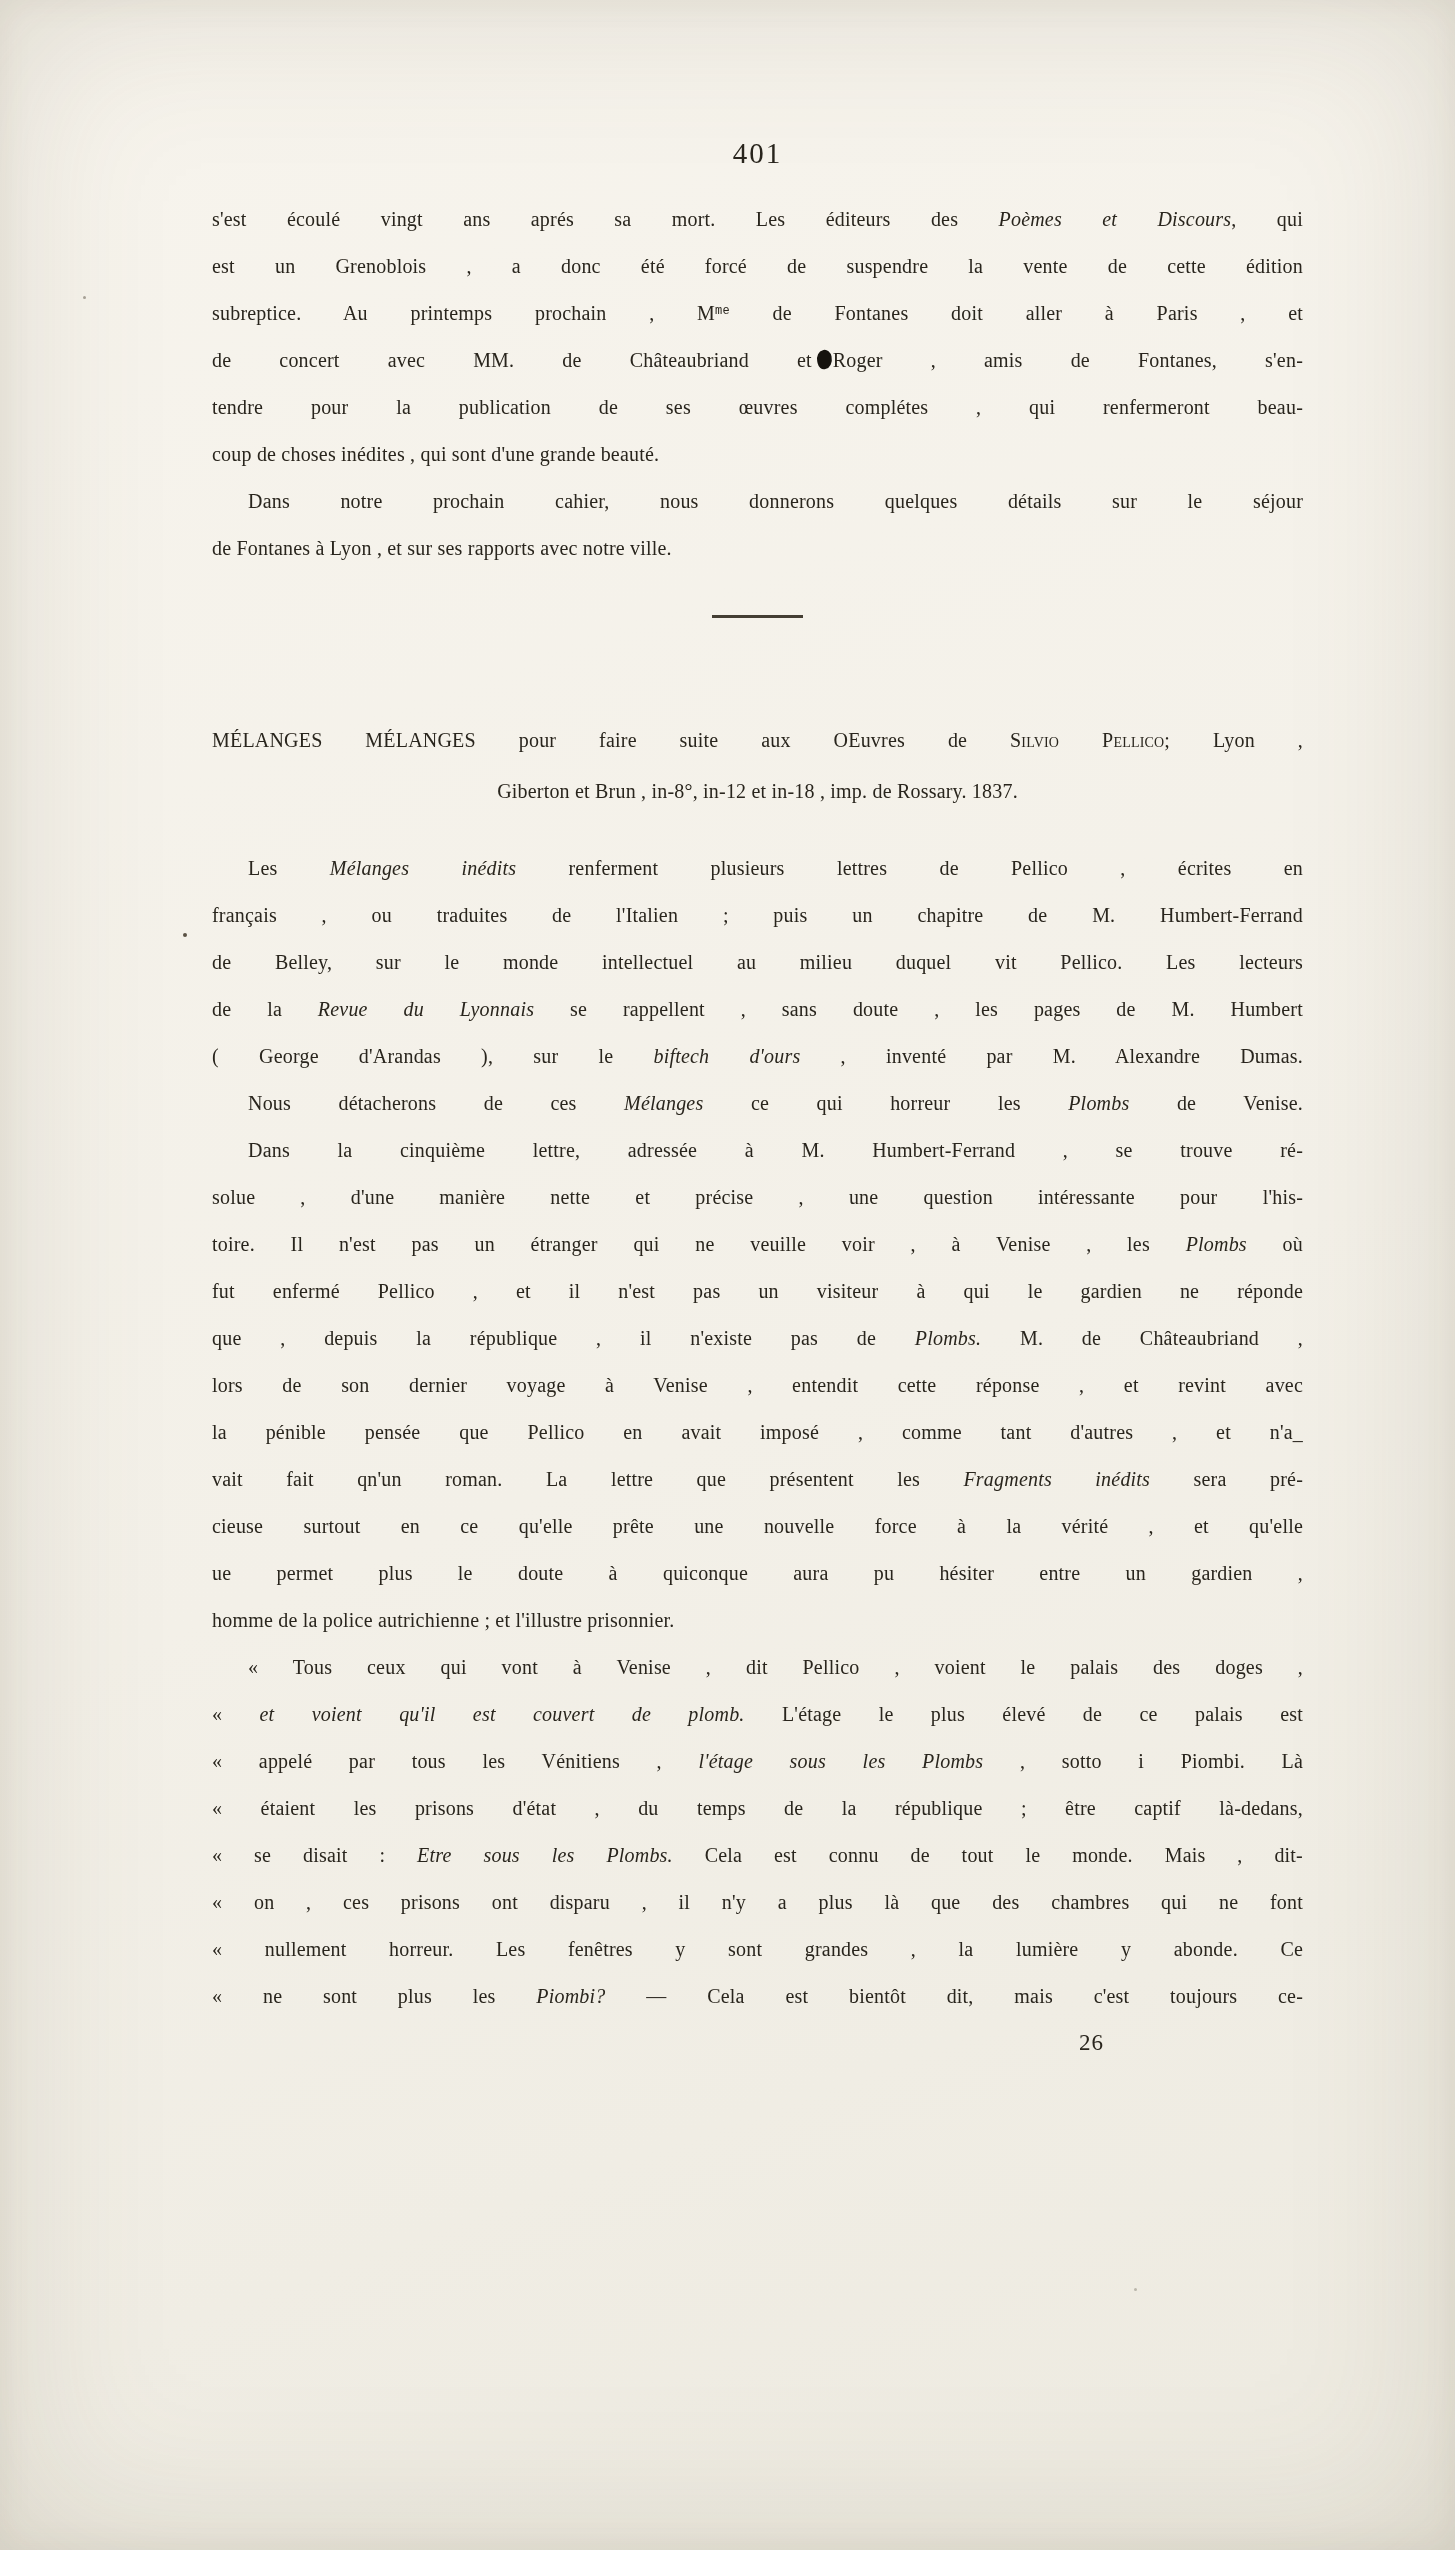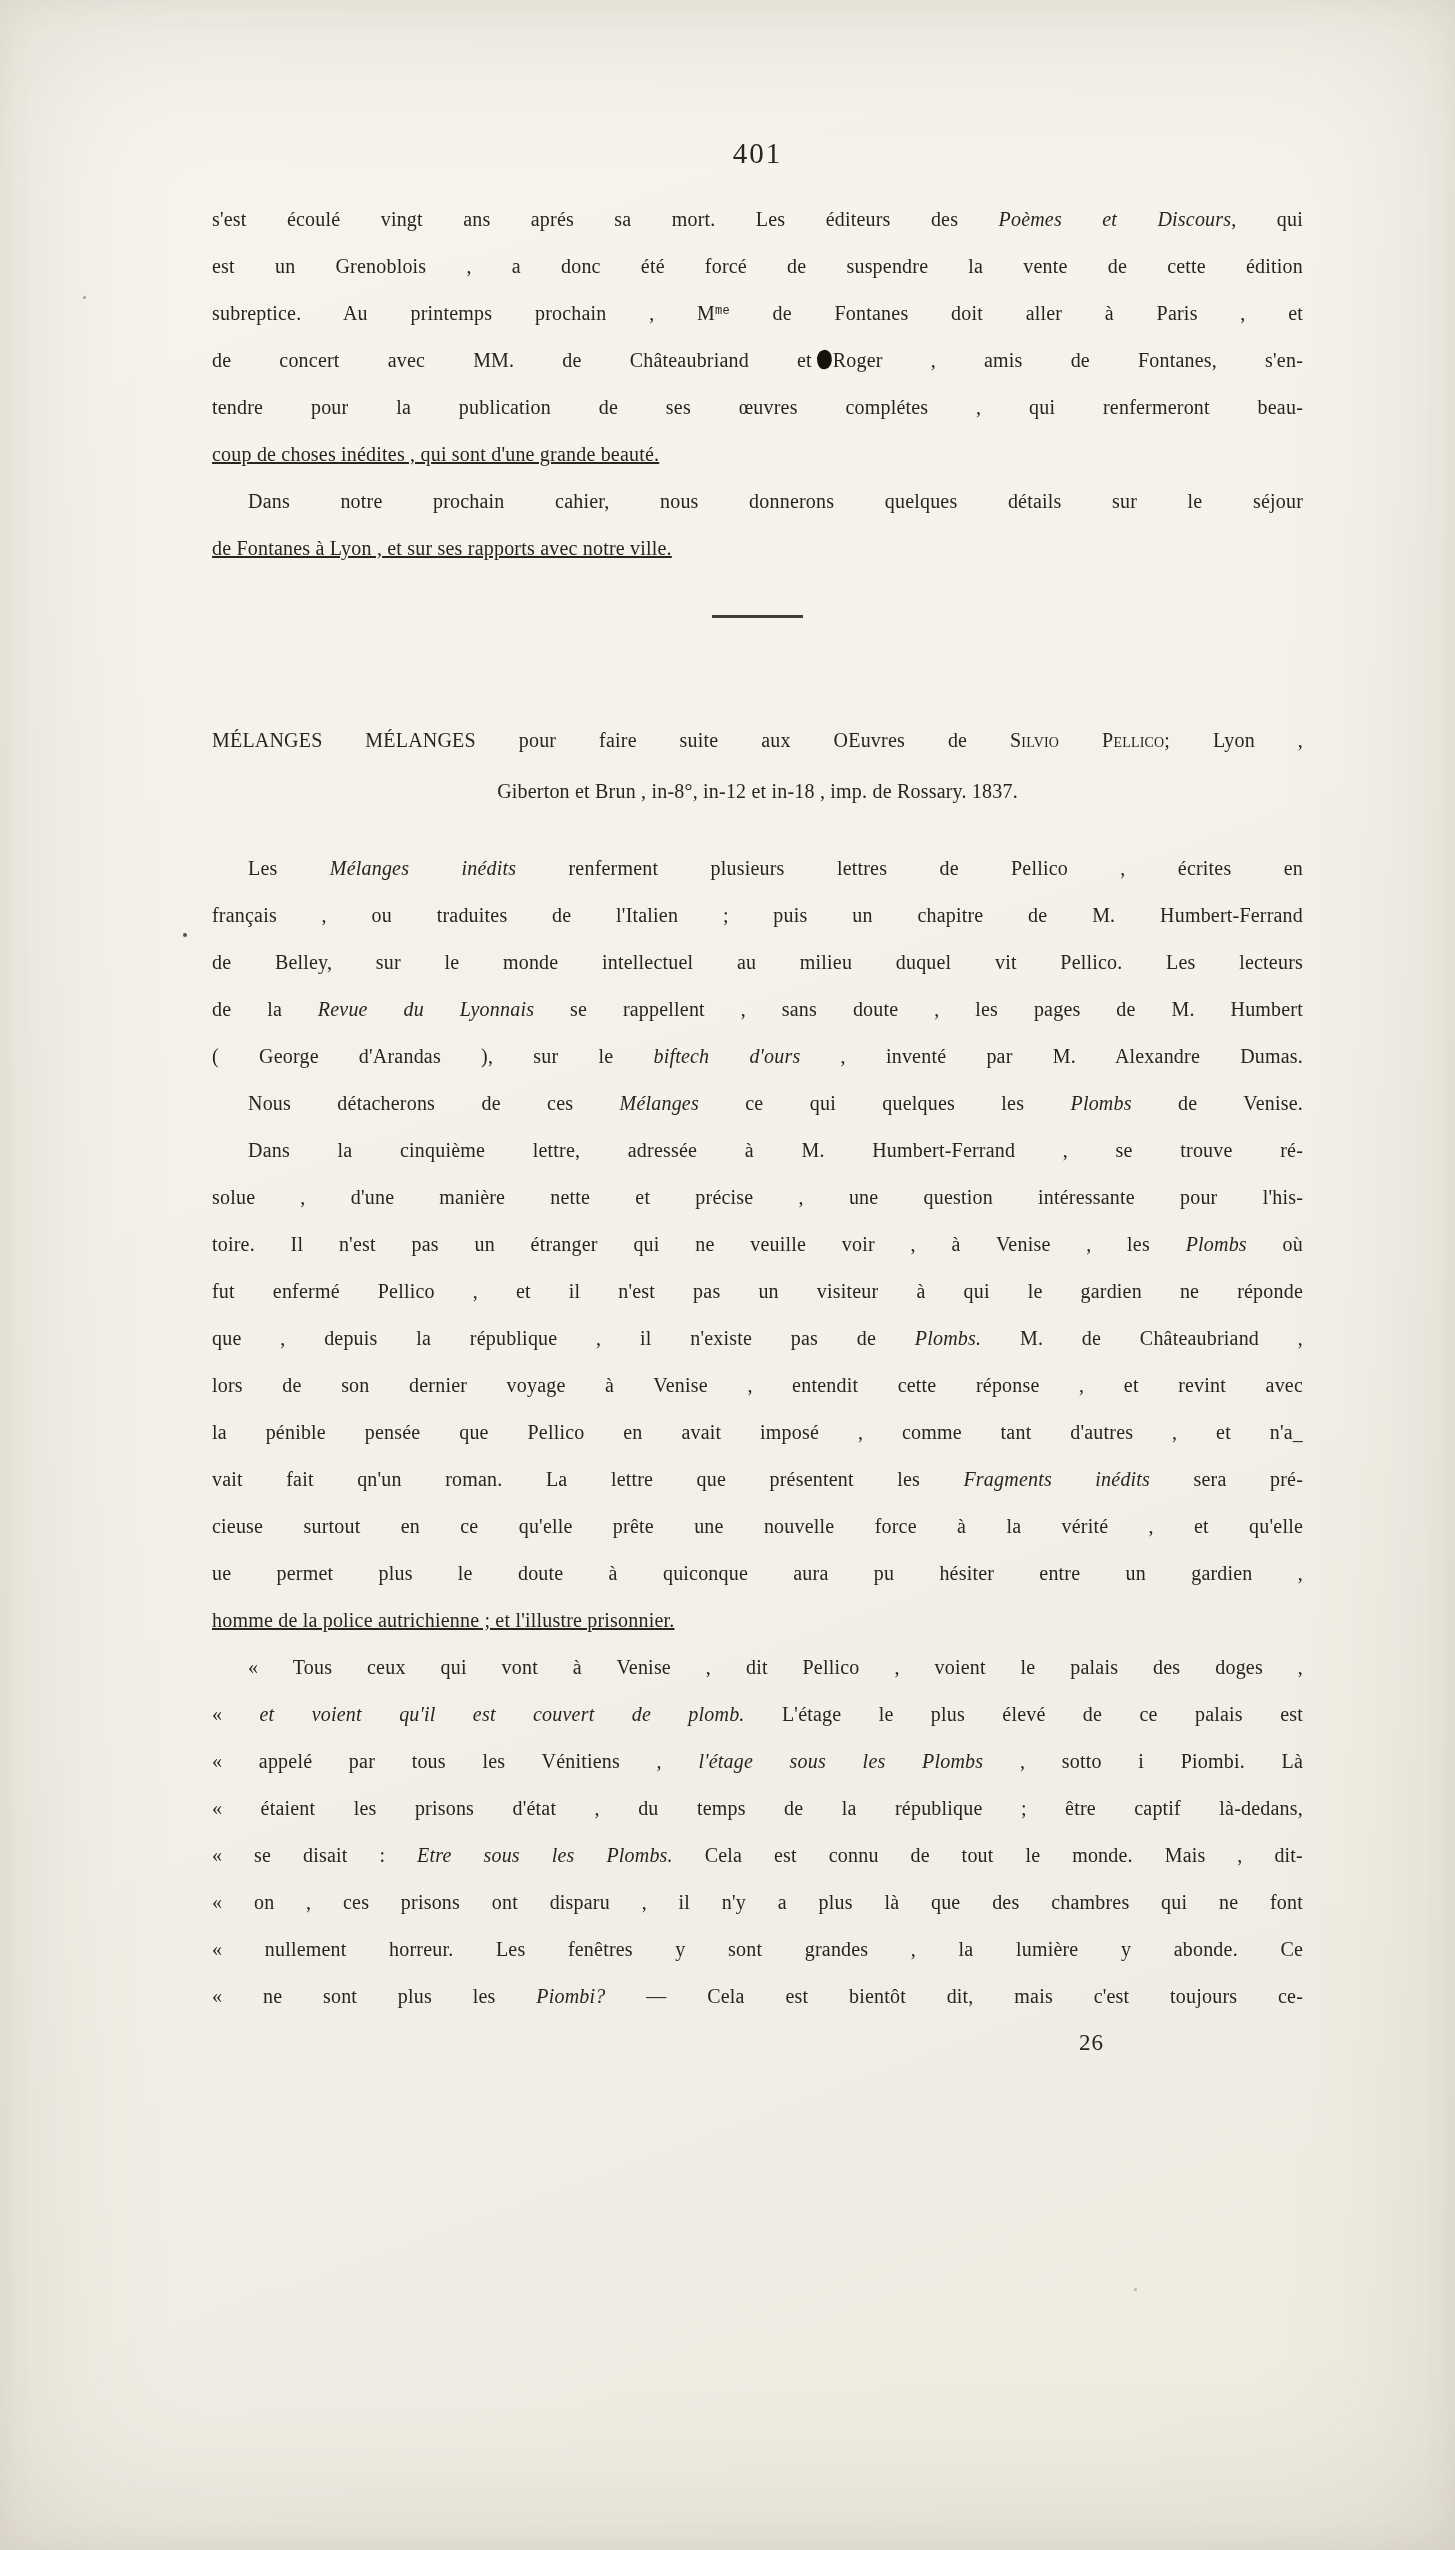--- a/index.html
+++ b/index.html
@@ -29,21 +29,21 @@
   }
   .block { margin: 0; }
   .line {
     font-size: 20px;
     line-height: 47px;
     height: 47px;
     letter-spacing: 0.2px;
     text-align: justify;
     text-align-last: justify;
   }
-  .line.align-left { text-align-last: left; text-decoration: underline; }
+  .line.align-left { text-align-last: left; }
   .line.align-center { text-align: left; text-align-last: center; }
   .line.indent { padding-left: 36px; }
   .it { font-style: italic; }
   .sc { font-variant: small-caps; }
   .sup { font-size: 0.6em; position: relative; top: -0.5em; font-family: Liberation Mono, monospace; }
   .blot {
     display: inline-block;
     width: 15px; height: 19px;
     background: #16130e;
     border-radius: 55% 45% 60% 40%;
@@ -98,21 +98,21 @@
           <div class="line align-center"><span>Giberton et Brun , in-8°, in-12 et in-18 , imp. de Rossary. 1837.</span></div>
         </div>
         <div class="block paragraph">
           <div class="line align-justify indent"><span>Les </span><span class="it">Mélanges inédits</span><span> renferment plusieurs lettres de Pellico , écrites en</span></div>
           <div class="line align-justify"><span>français , ou traduites de l'Italien ; puis un chapitre de M. Humbert-Ferrand</span></div>
           <div class="line align-justify"><span>de Belley, sur le monde intellectuel au milieu duquel vit Pellico. Les lecteurs</span></div>
           <div class="line align-justify"><span>de la </span><span class="it">Revue du Lyonnais</span><span> se rappellent , sans doute , les pages de M. Humbert</span></div>
           <div class="line align-justify"><span>( George d'Arandas ), sur le </span><span class="it">biftech d'ours</span><span> , inventé par M. Alexandre Dumas.</span></div>
         </div>
         <div class="block paragraph">
-          <div class="line align-justify indent"><span>Nous détacherons de ces </span><span class="it">Mélanges</span><span> ce qui quelques les </span><span class="it">Plombs</span><span> de Venise.</span></div>
+          <div class="line align-justify indent"><span>Nous détacherons de ces </span><span class="it">Mélanges</span><span> ce qui horreur les </span><span class="it">Plombs</span><span> de Venise.</span></div>
         </div>
         <div class="block paragraph">
           <div class="line align-justify indent"><span>Dans la cinquième lettre, adressée à M. Humbert-Ferrand , se trouve ré-</span></div>
           <div class="line align-justify"><span>solue , d'une manière nette et précise , une question intéressante pour l'his-</span></div>
           <div class="line align-justify"><span>toire. Il n'est pas un étranger qui ne veuille voir , à Venise , les </span><span class="it">Plombs</span><span> où</span></div>
           <div class="line align-justify"><span>fut enfermé Pellico , et il n'est pas un visiteur à qui le gardien ne réponde</span></div>
           <div class="line align-justify"><span>que , depuis la république , il n'existe pas de </span><span class="it">Plombs.</span><span> M. de Châteaubriand ,</span></div>
           <div class="line align-justify"><span>lors de son dernier voyage à Venise , entendit cette réponse , et revint avec</span></div>
           <div class="line align-justify"><span>la pénible pensée que Pellico en avait imposé , comme tant d'autres , et n'a_</span></div>
           <div class="line align-justify"><span>vait fait qn'un roman. La lettre que présentent les </span><span class="it">Fragments inédits</span><span> sera pré-</span></div>

